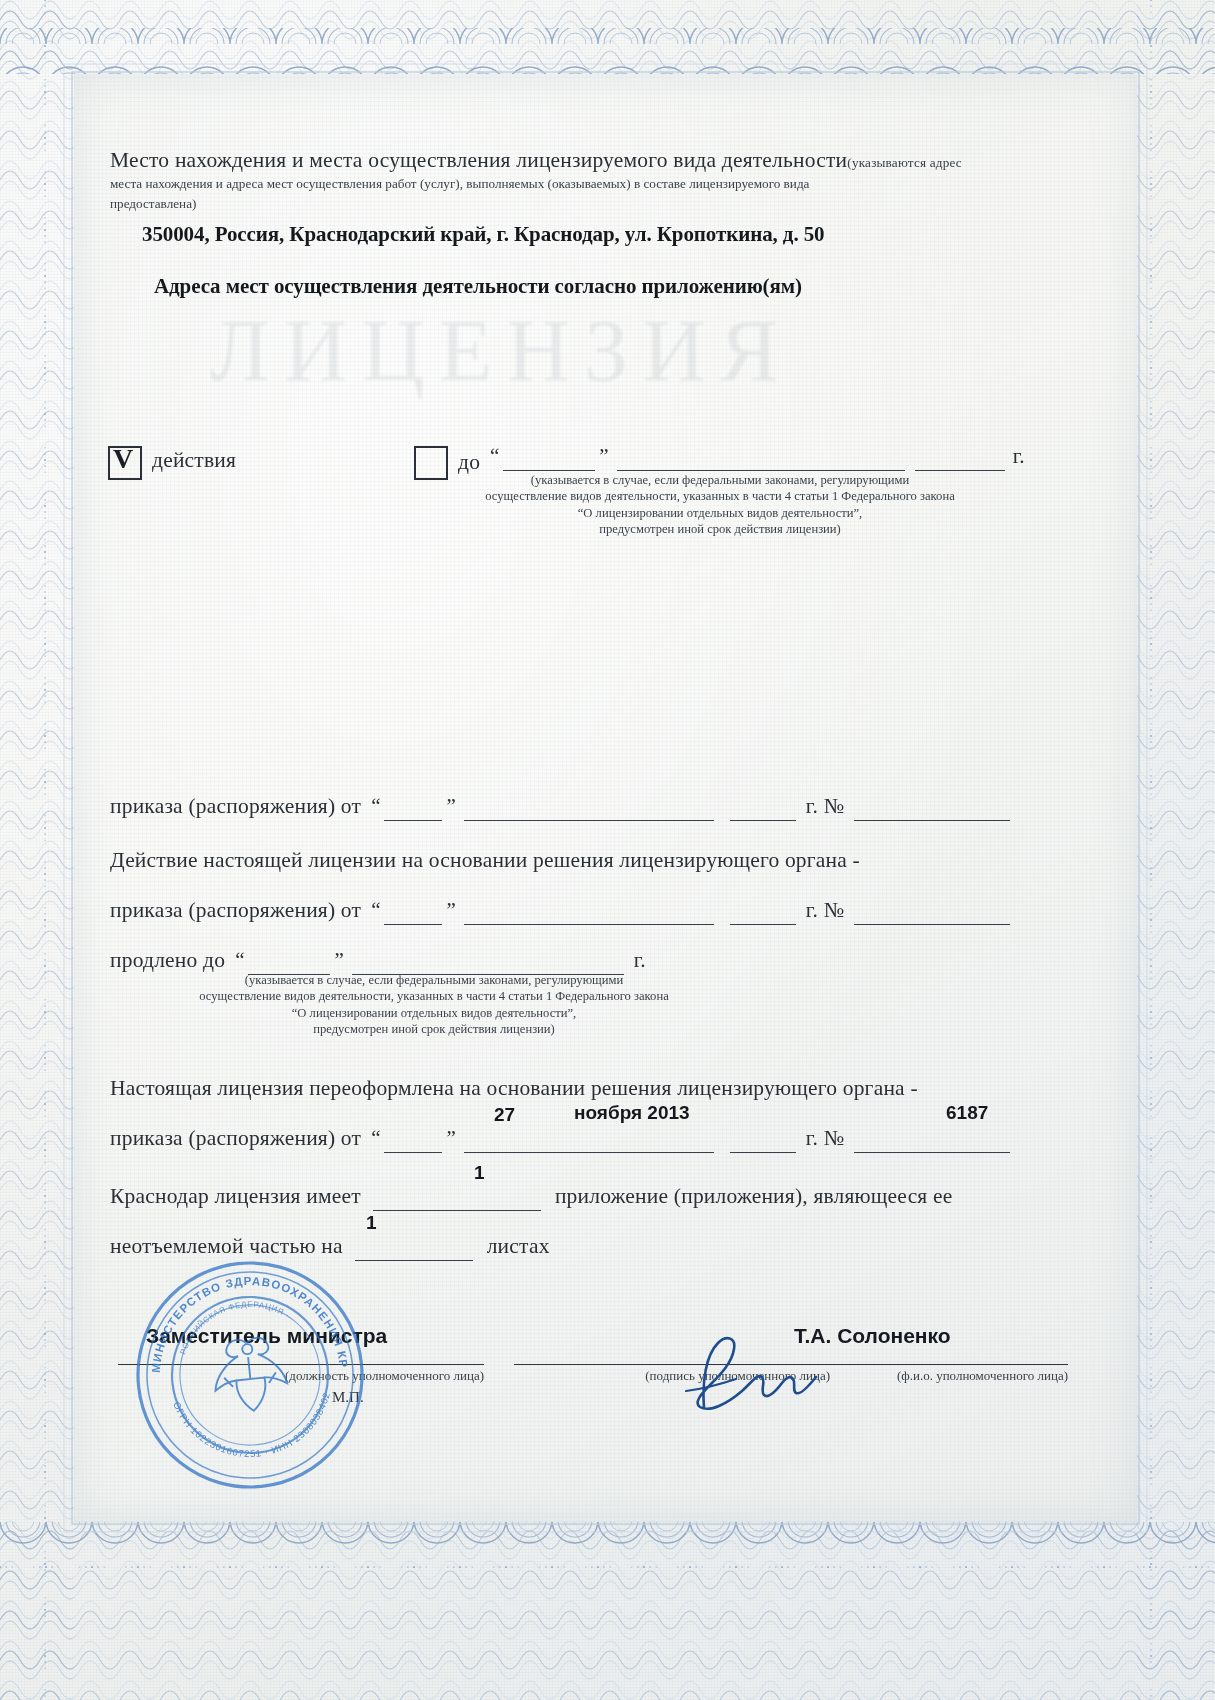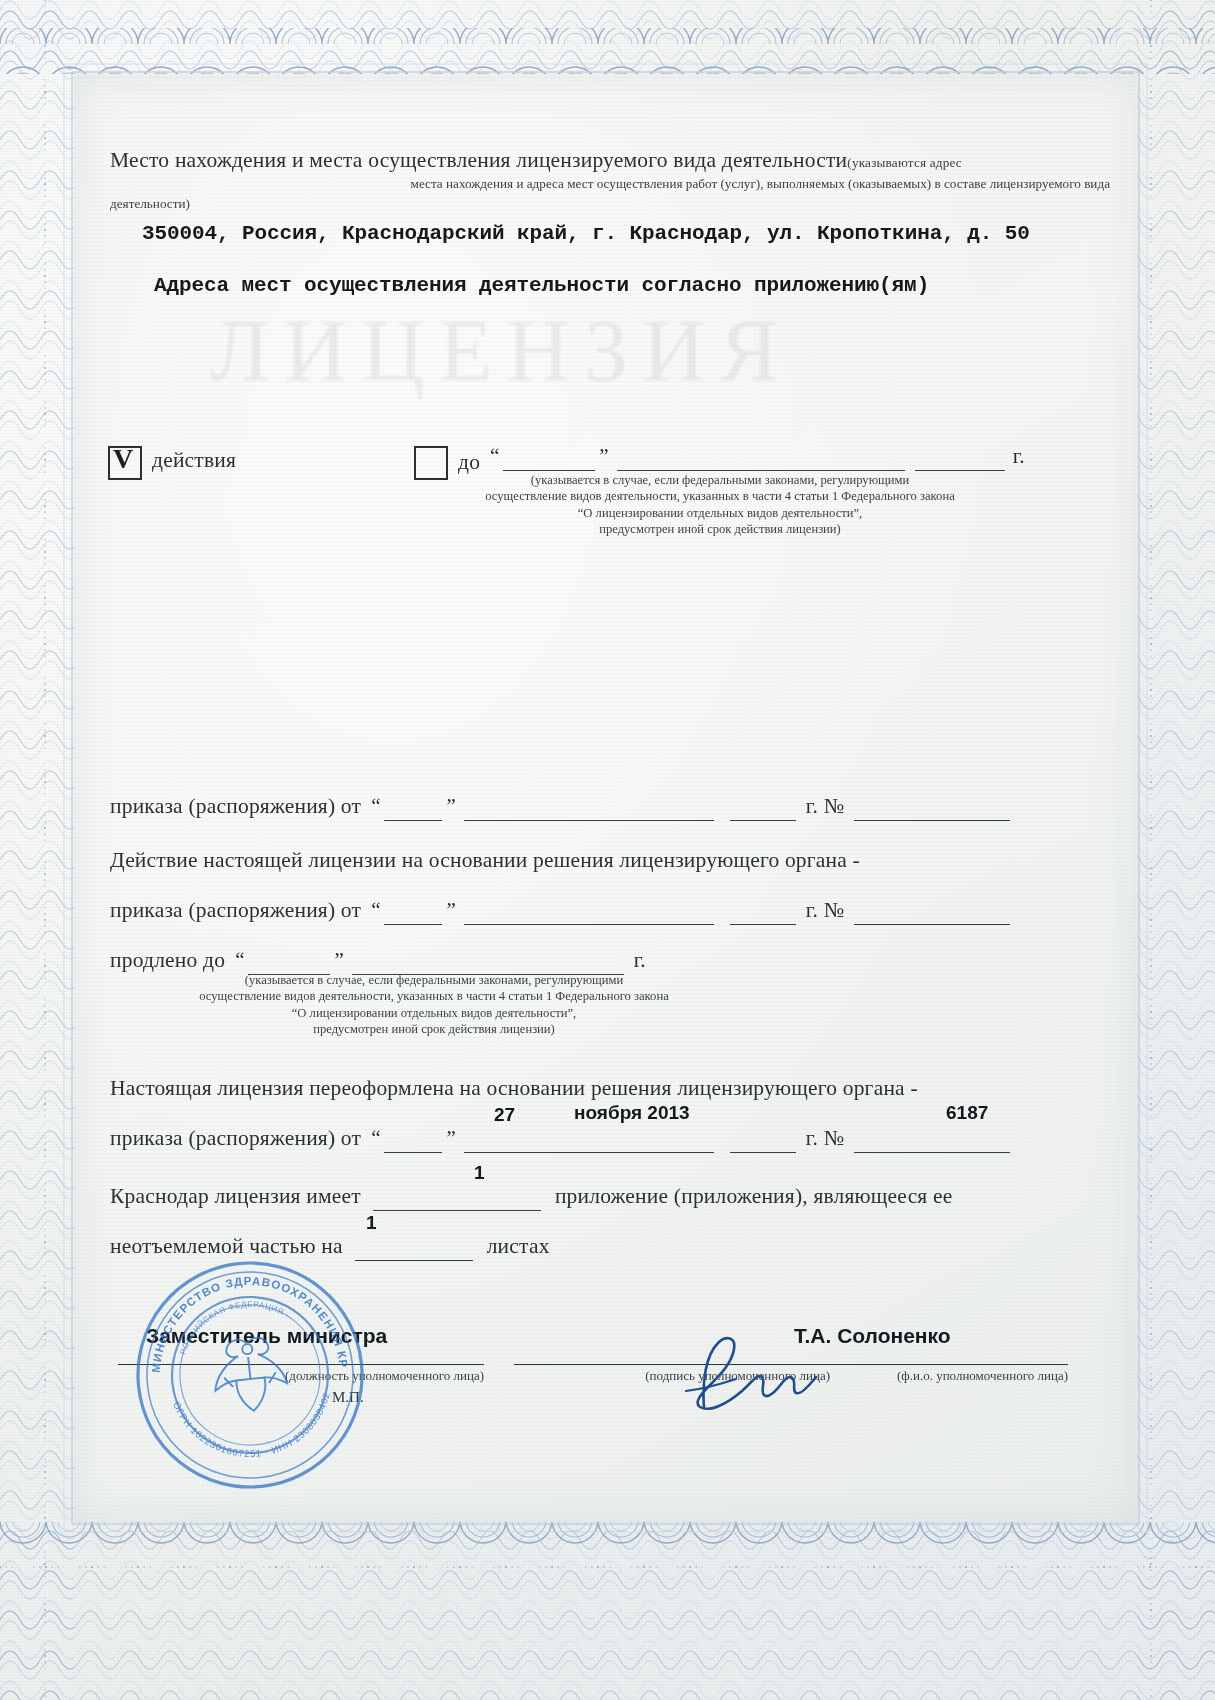--- a/index.html
+++ b/index.html
@@ -117,21 +117,21 @@
     color: #3b424b;
     font-size: 12.6px;
     line-height: 1.3;
     text-align: center;
   }
 
   .hdr-line1 { font-size: 21.5px; }
 
   
   .addr {
-    font-family: Liberation Mono, monospace;
+    font-family: Liberation Serif, serif;
     font-weight: bold;
     font-size: 21px;
     color: #15181c;
     letter-spacing: -0.1px;
   }
 
   
   .chk {
     width: 30px;
     height: 30px;
@@ -272,22 +272,22 @@
 
   <div class="inner-field"></div>
 
   <div class="watermark">ЛИЦЕНЗИЯ</div>
 
   <div class="content">
 
     <div class="blk doc-text" style="left:36px; top:72px; width:1000px;">
       <span class="hdr-line1">Место нахождения и места осуществления лицензируемого вида деятельности</span><span class="doc-small" style="font-size:13.2px;">(указываются адрес</span>
     </div>
-    <div class="blk doc-small" style="left:36px; top:102px; width:1000px;text-align:right;">места нахождения и адреса мест осуществления работ (услуг), выполняемых (оказываемых) в составе лицензируемого вида</div>
-    <div class="blk doc-small" style="left:36px; top:122px; width:400px;">деятельности)</div>
+    <div class="blk doc-small" style="left:36px; top:102px; width:1000px;">места нахождения и адреса мест осуществления работ (услуг), выполняемых (оказываемых) в составе лицензируемого вида</div>
+    <div class="blk doc-small" style="left:36px; top:122px; width:400px;">предоставлена)</div>
 
     <div class="blk addr" style="left:68px; top:148px; width:960px;">350004, Россия, Краснодарский край, г. Краснодар, ул. Кропоткина, д. 50</div>
     <div class="blk addr" style="left:80px; top:188px; width:960px;margin-top:12px;">Адреса мест осуществления деятельности согласно приложению(ям)</div>
 
     <div class="blk" style="left:34px; top:372px;">
       <span class="chk">
         <span class="tick">V</span>
       </span>
     </div>
     <div class="blk doc-text" style="left:78px; top:372px;">действия</div>

